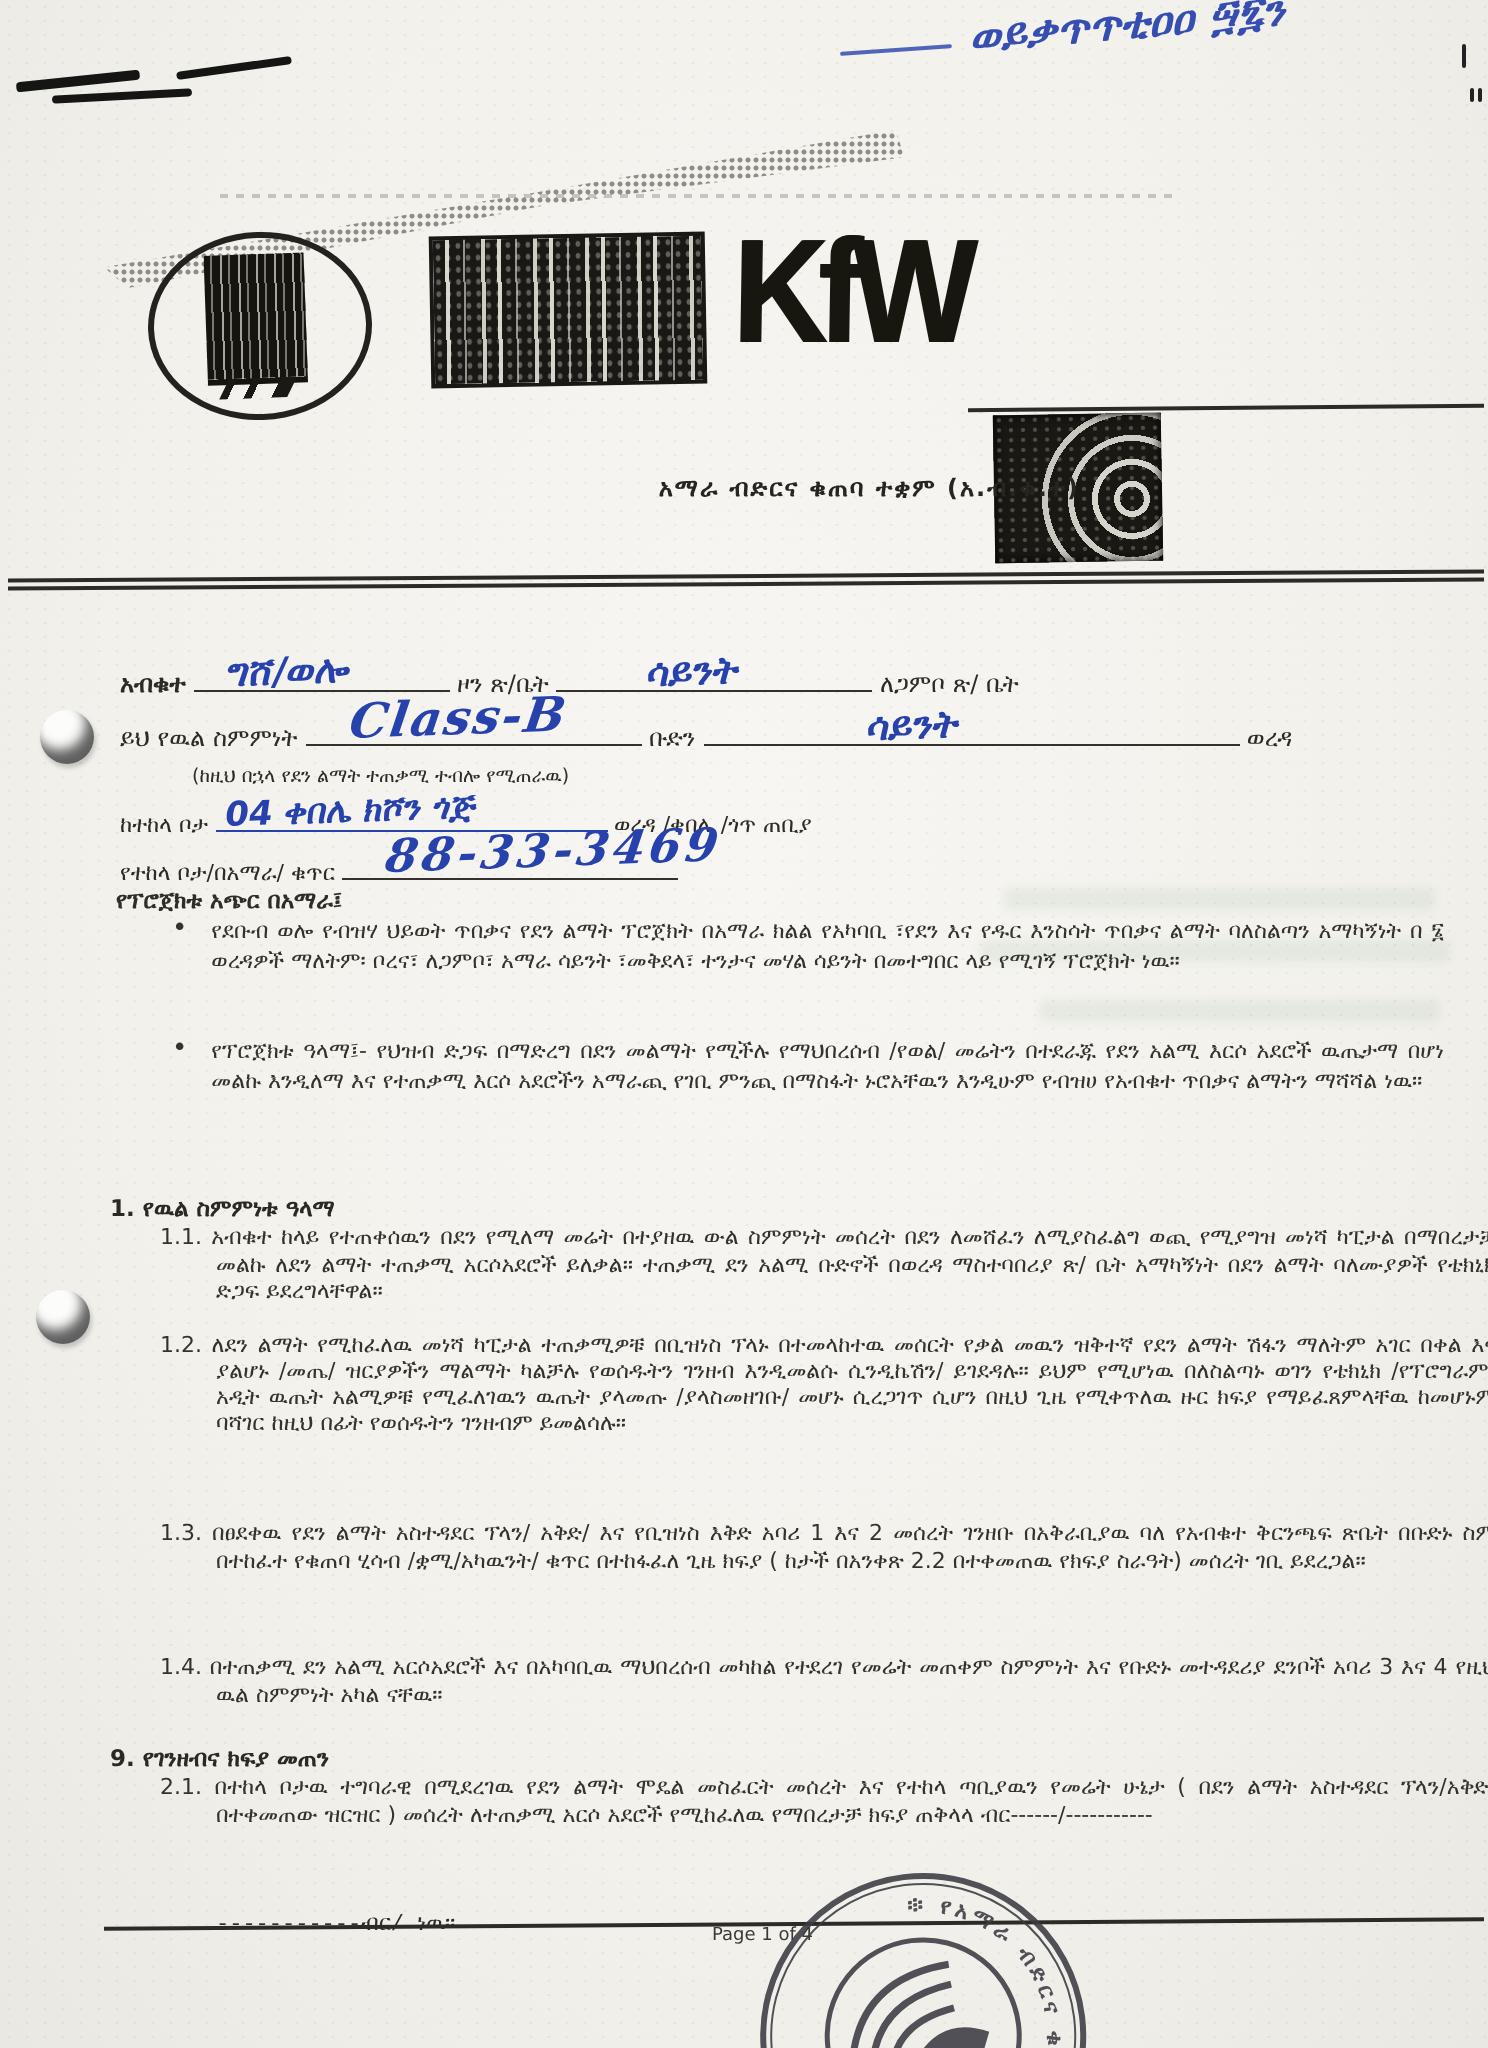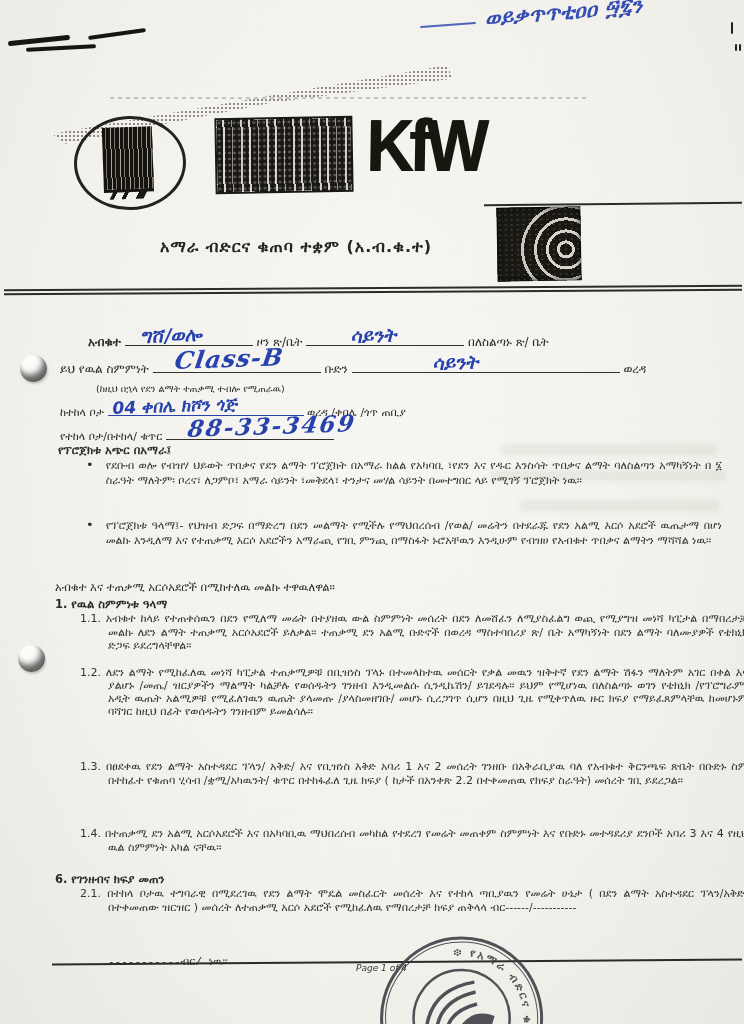--- a/index.html
+++ b/index.html
@@ -46,48 +46,48 @@
   .gcoop-text{position:absolute;left:6px;top:76px;font-size:7.5px;line-height:8px;font-weight:bold;color:#21201b;}
   .gcoop-sub{width:70px;height:3px;background:#55534c;margin-top:2px;opacity:.7;}
   .rline{position:absolute;background:#2c2b27;}
   .sq-stamp{position:absolute;left:497px;top:207px;width:84px;height:74px;transform:rotate(-1deg);
             background:
               radial-gradient(circle at 82% 58%, rgba(25,24,20,0) 0 6px, #d7d5cb 6px 9px, rgba(25,24,20,0) 9px 17px, #d7d5cb 17px 20px, rgba(25,24,20,0) 20px 29px, #cfcdc3 29px 32px, rgba(25,24,20,0) 32px 42px, #c9c7bd 42px 45px, rgba(25,24,20,0) 45px 100%),
               #191813;
             box-shadow:inset 0 0 6px #000;}
   .sq-noise{position:absolute;inset:0;background-image:radial-gradient(#d9d7cd 1px, transparent 1.3px);
             background-size:6px 5px;opacity:.28;}
-  .org-title{position:absolute;left:160px;top:237px;width:380px;text-align:left;
-             font-size:16px;font-weight:bold;letter-spacing:1px;color:#26251f;}
+  .org-title{position:absolute;left:160px;top:237px;width:380px;text-align:right;
+             font-size:12px;font-weight:bold;letter-spacing:1px;color:#26251f;}
   
   .hw{color:#2741ad;white-space:nowrap;}
   .hw-note{position:absolute;left:486px;top:0px;font-size:21px;font-weight:bold;
            transform:rotate(-5deg) skewX(-14deg);opacity:.92;}
   .hw-field{position:absolute;bottom:-3px;left:12%;font-size:19px;font-weight:bold;
             transform:skewX(-10deg) rotate(-2deg);transform-origin:left bottom;}
   .hw-latin{font-family:"DejaVu Serif",serif;font-style:italic;font-size:24px;letter-spacing:1px;}
   .hw-num{font-family:"DejaVu Serif",serif;font-style:italic;font-size:23px;letter-spacing:2px;}
   
   .doc-title{position:absolute;left:78px;top:300px;font-size:16px;font-weight:bold;letter-spacing:.5px;color:#26251f;}
   .fline{position:absolute;left:60px;width:684px;font-size:12px;white-space:nowrap;color:#2c2b26;}
   .blank{display:inline-block;position:relative;border-bottom:1.6px solid #32312c;height:15px;vertical-align:baseline;}
   .small-cap{font-size:9.5px;}
-  .label-b{font-weight:bold;margin-left:28px;}
+  .label-b{font-weight:bold;}
   .para{position:absolute;left:80px;width:640px;font-size:11px;line-height:13.6px;
         text-align:justify;color:#33322b;padding-left:28px;text-indent:-28px;}
   .plain{position:absolute;font-size:11.5px;color:#2e2d27;}
   .bullet{position:absolute;left:86px;width:636px;display:flex;gap:12px;font-size:11px;
           line-height:15px;text-align:justify;color:#33322b;}
   .bdot{flex:0 0 auto;font-size:13px;line-height:14px;}
   .sec-title{position:absolute;left:55px;font-size:11.5px;font-weight:bold;color:#2a2923;}
   
   .bleed{position:absolute;background:#8fae8d;opacity:.14;filter:blur(2.5px);border-radius:3px;}
   
   .footrule{position:absolute;left:52px;top:961px;width:690px;height:1.5px;background:#2c2b27;transform:rotate(-.4deg);}
-  .pagenum{position:absolute;left:356px;top:963px;font-size:9px;color:#3a3933;font-style:italic;}
+  .pagenum{position:absolute;left:356px;top:963px;font-size:9px;color:#3a3933;}
   .round-stamp{position:absolute;left:366px;top:928px;transform:rotate(-7deg);opacity:.88;}
 </style>
 </head>
 <body>
 
 <div class="page">
   <div class="noise"></div>
 
   <div class="stroke" style="left:8px;top:38px;width:62px;height:5px;transform:rotate(-6deg);"></div>
   <div class="stroke" style="left:26px;top:46px;width:70px;height:4px;transform:rotate(-3deg);"></div>
@@ -128,21 +128,21 @@
 
   <div class="fline" style="top:330px;">
     <span class="label-b">አብቁተ</span>
     <span class="blank" style="width:128px;">
       <span class="hw hw-field">ግሸ/ወሎ</span>
     </span>
     <span>ዞን ጽ/ቤት</span>
     <span class="blank" style="width:158px;">
       <span class="hw hw-field" style="left:28%;">ሳይንት</span>
     </span>
-    <span>በለስልጣኑ ጽ/ ቤት</span>
+    <span>ለጋምቦ ጽ/ ቤት</span>
   </div>
 
   <div class="fline" style="top:357px;">
     <span>ይህ የዉል ስምምነት</span>
     <span class="blank" style="width:168px;">
       <span class="hw hw-field hw-latin">Class-B</span>
     </span>
     <span>ቡድን</span>
     <span class="blank" style="width:268px;">
       <span class="hw hw-field" style="left:30%;">ሳይንት</span>
@@ -154,46 +154,45 @@
 
   <div class="fline" style="top:400px;font-size:11px;">
     <span>ከተከላ ቦታ</span>
     <span class="blank" style="width:196px;border-bottom-color:#2741ad;">
       <span class="hw hw-field" style="left:2%;font-size:17px;">04 ቀበሌ ክሾን ጎጅ</span>
     </span>
     <span>ወረዳ /ቀበሌ /ጎጥ ጠቢያ</span>
   </div>
 
   <div class="fline" style="top:424px;font-size:11px;">
-    <span>የተከላ ቦታ/በተከላ/ ቁጥር</span>
+    <span>የተከላ ቦታ/በአማራ/ ቁጥር</span>
     <span class="blank" style="width:168px;">
       <span class="hw hw-field hw-num">88-33-3469</span>
     </span>
   </div>
 
   <div class="plain" style="left:58px;top:443px;font-weight:bold;">የፕሮጀክቱ አጭር በአማራ፤</div>
 
   <div class="bullet" style="top:458px;">
     <span class="bdot">•</span>
-    <span>የደቡብ ወሎ የብዝሃ ህይወት ጥበቃና የደን ልማት ፕሮጀክት በአማራ ክልል የአካባቢ ፣የደን እና የዱር እንስሳት ጥበቃና ልማት ባለስልጣን አማካኝነት በ ፮ ስራዓት ማለትም፡ ቦረና፣ ለጋምቦ፣ አማራ ሳይንት ፣መቅደላ፣ ተንታና መሃል ሳይንት በመተግበር ላይ የሚገኝ ፕሮጀክት ነዉ።</span>
+    <span>የደቡብ ወሎ የብዝሃ ህይወት ጥበቃና የደን ልማት ፕሮጀክት በአማራ ክልል የአካባቢ ፣የደን እና የዱር እንስሳት ጥበቃና ልማት ባለስልጣን አማካኝነት በ ፮ ወረዳዎች ማለትም፡ ቦረና፣ ለጋምቦ፣ አማራ ሳይንት ፣መቅደላ፣ ተንታና መሃል ሳይንት በመተግበር ላይ የሚገኝ ፕሮጀክት ነዉ።</span>
   </div>
   <div class="bullet" style="top:518px;">
     <span class="bdot">•</span>
     <span>የፕሮጀክቱ ዓላማ፤- የህዝብ ድጋፍ በማድረግ በደን መልማት የሚችሉ የማህበረሰብ /የወል/ መሬትን በተደራጁ የደን አልሚ እርሶ አደሮች ዉጤታማ በሆነ መልኩ እንዲለማ እና የተጠቃሚ እርሶ አደሮችን አማራጪ የገቢ ምንጪ በማስፋት ኑሮአቸዉን እንዲሁም የብዝሀ የአብቁተ ጥበቃና ልማትን ማሻሻል ነዉ።</span>
   </div>
 
-  <div class="plain" style="left:55px;top:580px;">አብቁተ እና ተጠቃሚ አርሶአደሮች በሚከተለዉ መልኩ ተዋዉለዋል።</div>
 
   <div class="sec-title" style="top:597px;">1. የዉል ስምምነቱ ዓላማ</div>
   <div class="para" style="top:612px;">1.1. አብቁተ ከላይ የተጠቀሰዉን በደን የሚለማ መሬት በተያዘዉ ውል ስምምነት መሰረት በደን ለመሸፈን ለሚያስፈልግ ወጪ የሚያግዝ መነሻ ካፒታል በማበረታቻ መልኩ ለደን ልማት ተጠቃሚ አርሶአደሮች ይለቃል። ተጠቃሚ ደን አልሚ ቡድኖች በወረዳ ማስተባበሪያ ጽ/ ቤት አማካኝነት በደን ልማት ባለሙያዎች የቴክኒክ ድጋፍ ይደረግላቸዋል።</div>
   <div class="para" style="top:666px;line-height:13px;">1.2. ለደን ልማት የሚከፈለዉ መነሻ ካፒታል ተጠቃሚዎቹ በቢዝነስ ፕላኑ በተመላከተዉ መሰርት የቃል መዉን ዝቅተኛ የደን ልማት ሽፋን ማለትም አገር በቀል እና ያልሆኑ /መጤ/ ዝርያዎችን ማልማት ካልቻሉ የወሰዱትን ገንዘብ እንዲመልሱ ሲንዲኬሽን/ ይገደዳሉ። ይህም የሚሆነዉ በለስልጣኑ ወገን የቴክኒክ /የፕሮግራም/ አዲት ዉጤት አልሚዎቹ የሚፈለገዉን ዉጤት ያላመጡ /ያላስመዘገቡ/ መሆኑ ሲረጋገጥ ሲሆን በዚህ ጊዜ የሚቀጥለዉ ዙር ክፍያ የማይፈጸምላቸዉ ከመሆኑም ባሻገር ከዚህ በፊት የወሰዱትን ገንዘብም ይመልሳሉ።</div>
   <div class="para" style="top:760px;">1.3. በፀደቀዉ የደን ልማት አስተዳደር ፕላን/ አቅድ/ እና የቢዝነስ እቅድ አባሪ 1 እና 2 መሰረት ገንዘቡ በአቅራቢያዉ ባለ የአብቁተ ቅርንጫፍ ጽቤት በቡድኑ ስም በተከፈተ የቁጠባ ሂሳብ /ቋሚ/አካዉንት/ ቁጥር በተከፋፈለ ጊዜ ክፍያ ( ከታች በአንቀጽ 2.2 በተቀመጠዉ የክፍያ ስራዓት) መሰረት ገቢ ይደረጋል።</div>
   <div class="para" style="top:827px;">1.4. በተጠቃሚ ደን አልሚ አርሶአደሮች እና በአካባቢዉ ማህበረሰብ መካከል የተደረገ የመሬት መጠቀም ስምምነት እና የቡድኑ መተዳደሪያ ደንቦች አባሪ 3 እና 4 የዚህ ዉል ስምምነት አካል ናቸዉ።</div>
 
-  <div class="sec-title" style="top:872px;">6. የገንዘብና ክፍያ መጠን</div>
+  <div class="sec-title" style="top:872px;">9. የገንዘብና ክፍያ መጠን</div>
   <div class="para" style="top:887px;">2.1. በተከላ ቦታዉ ተግባራዊ በሚደረገዉ የደን ልማት ሞዴል መስፈርት መሰረት እና የተከላ ጣቢያዉን የመሬት ሁኔታ ( በደን ልማት አስተዳደር ፕላን/አቅድ/ በተቀመጠው ዝርዝር ) መሰረት ለተጠቃሚ አርሶ አደሮች የሚከፈለዉ የማበረታቻ ክፍያ ጠቅላላ ብር------/-----------</div>
   <div class="plain" style="left:108px;top:956px;font-size:11px;font-family:Liberation Mono, monospace;">-----------ብር/ ነዉ።</div>
 
   <div class="footrule"></div>
   <div class="pagenum">Page 1 of 4</div>
 
   <svg class="round-stamp" width="190" height="170" viewBox="0 0 190 170">
     <defs>
       <path id="ringpath" d="M95 28 a62 62 0 1 1 -0.01 0"></path>
     </defs>

